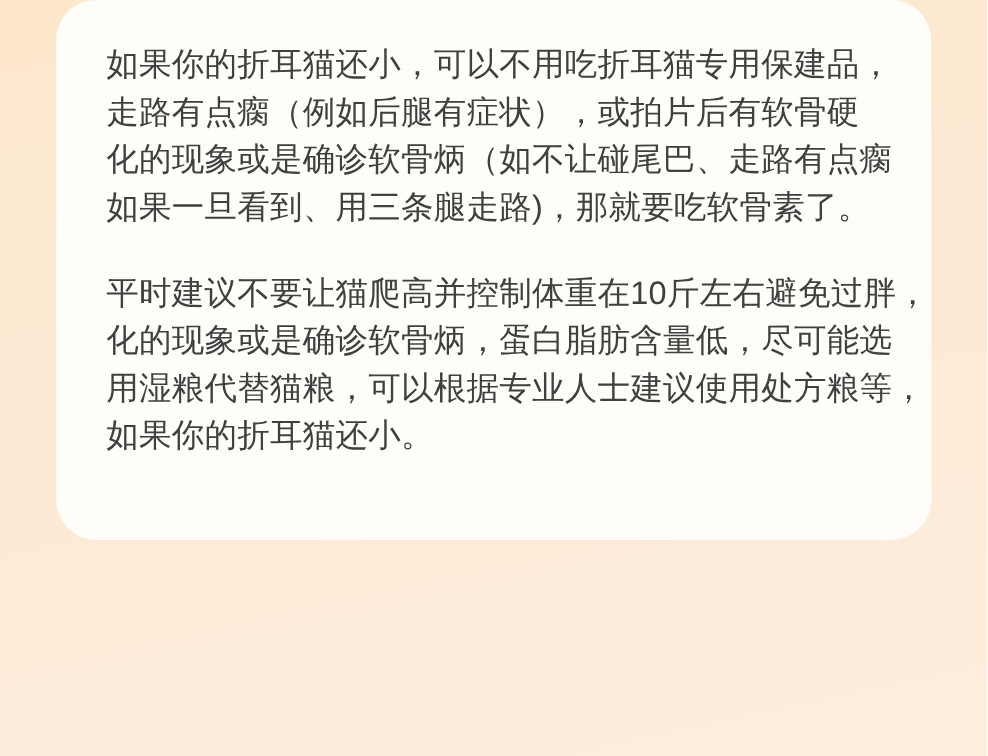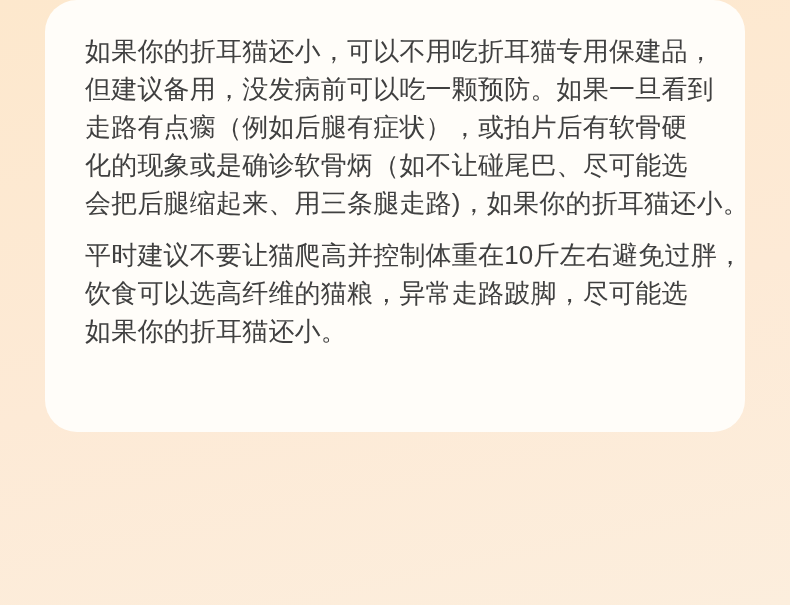--- a/index.html
+++ b/index.html
@@ -49,47 +49,47 @@
   }
   .content-card {
     margin: 0 auto;
     width: 700px;
     min-height: 432px;
     background: var(--card-bg);
     border-radius: 32px;
     padding: 32px 36px 36px 40px;
   }
   .paragraph { }
-  .paragraph + .paragraph { margin-top: 14px; }
+  .paragraph + .paragraph { margin-top: 31px; }
   .text-line {
     font-size: 26px;
     line-height: 38px;
     font-weight: 300;
     color: var(--body-text);
     letter-spacing: 0.2px;
     white-space: nowrap;
   }
 </style>
 </head>
 <body>
 
 <div class="page">
 
 
   <div class="content-card">
 
     <div class="paragraph">
       <div class="text-line">如果你的折耳猫还小，可以不用吃折耳猫专用保建品，</div>
-      <div class="text-line">但建议备用，没发病前可以吃一颗预防。如果一旦看到</div>
       <div class="text-line">走路有点瘸（例如后腿有症状），或拍片后有软骨硬</div>
-      <div class="text-line">化的现象或是确诊软骨炳（如不让碰尾巴、尽可能选</div>
-      <div class="text-line">会把后腿缩起来、用三条腿走路)，如果你的折耳猫还小。</div>
+      <div class="text-line">化的现象或是确诊软骨炳（如不让碰尾巴、走路有点瘸</div>
+      <div class="text-line">如果一旦看到、用三条腿走路)，那就要吃软骨素了。</div>
     </div>
 
     <div class="paragraph">
       <div class="text-line">平时建议不要让猫爬高并控制体重在10斤左右避免过胖，</div>
-      <div class="text-line">饮食可以选高纤维的猫粮，异常走路跛脚，尽可能选</div>
+      <div class="text-line">化的现象或是确诊软骨炳，蛋白脂肪含量低，尽可能选</div>
+      <div class="text-line">用湿粮代替猫粮，可以根据专业人士建议使用处方粮等，</div>
       <div class="text-line">如果你的折耳猫还小。</div>
     </div>
 
   </div>
 
 </div>
 
 </body></html>

